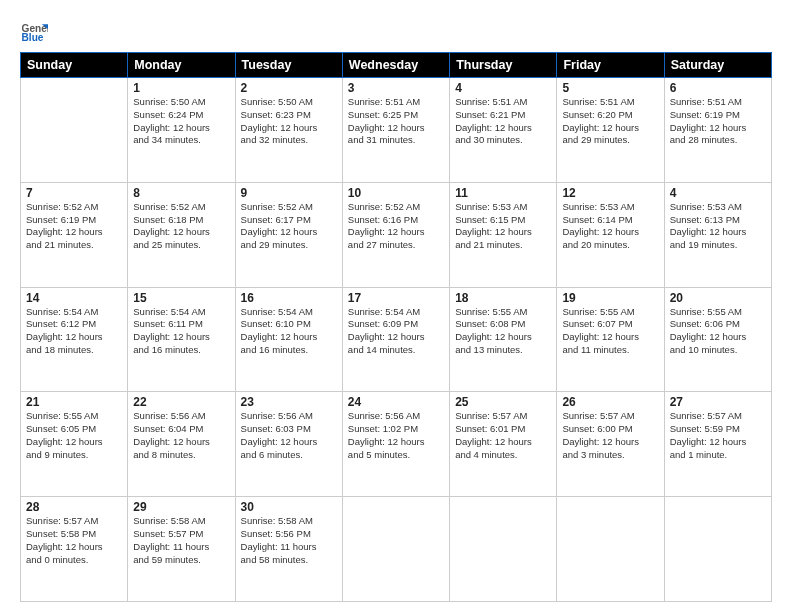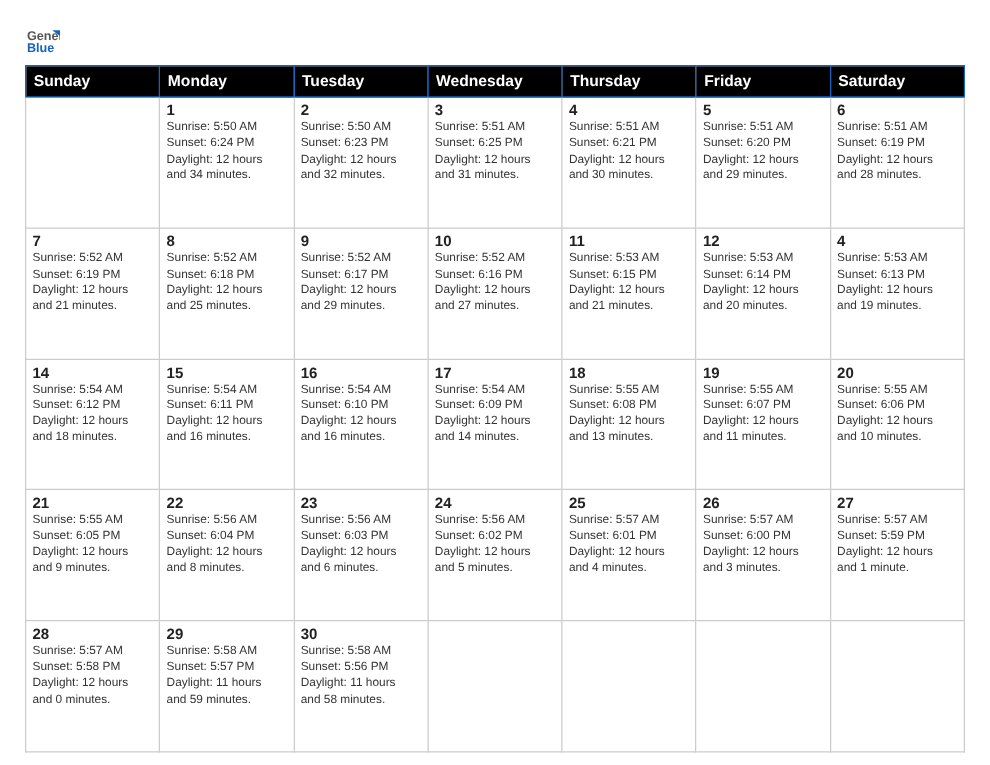--- a/index.html
+++ b/index.html
@@ -290,21 +290,21 @@
           <td>
             <span class="day-num">23</span>
             <span class="cal-line">Sunrise: 5:56 AM</span>
             <span class="cal-line">Sunset: 6:03 PM</span>
             <span class="cal-line">Daylight: 12 hours</span>
             <span class="cal-line">and 6 minutes.</span>
           </td>
           <td>
             <span class="day-num">24</span>
             <span class="cal-line">Sunrise: 5:56 AM</span>
-            <span class="cal-line">Sunset: 6:02 PM</span>
+            <span class="cal-line">Sunset: 1:02 PM</span>
             <span class="cal-line">Daylight: 12 hours</span>
             <span class="cal-line">and 5 minutes.</span>
           </td>
           <td>
             <span class="day-num">25</span>
             <span class="cal-line">Sunrise: 5:57 AM</span>
             <span class="cal-line">Sunset: 6:01 PM</span>
             <span class="cal-line">Daylight: 12 hours</span>
             <span class="cal-line">and 4 minutes.</span>
           </td>

